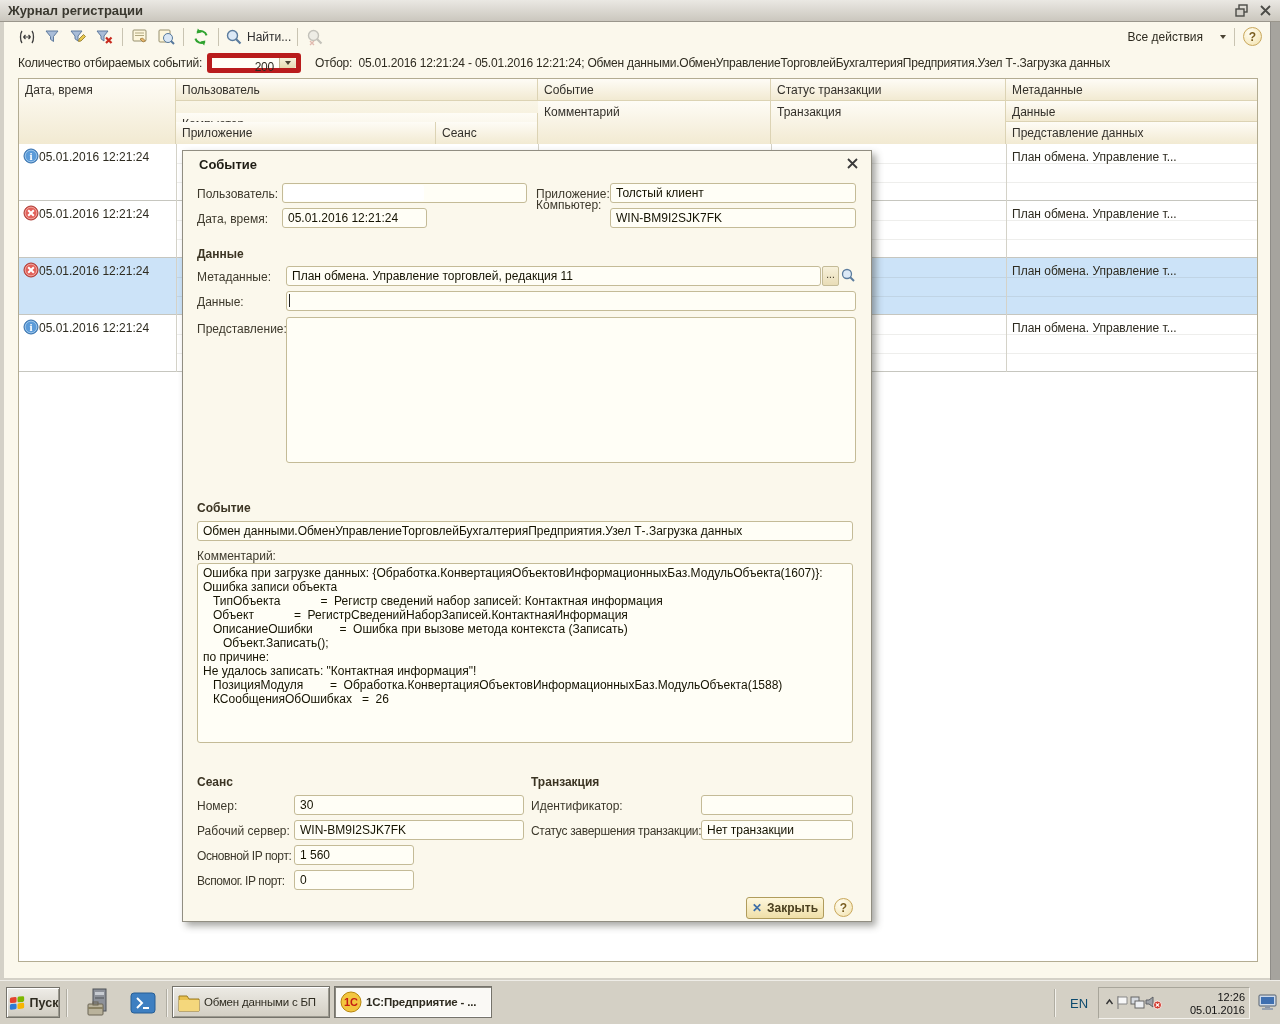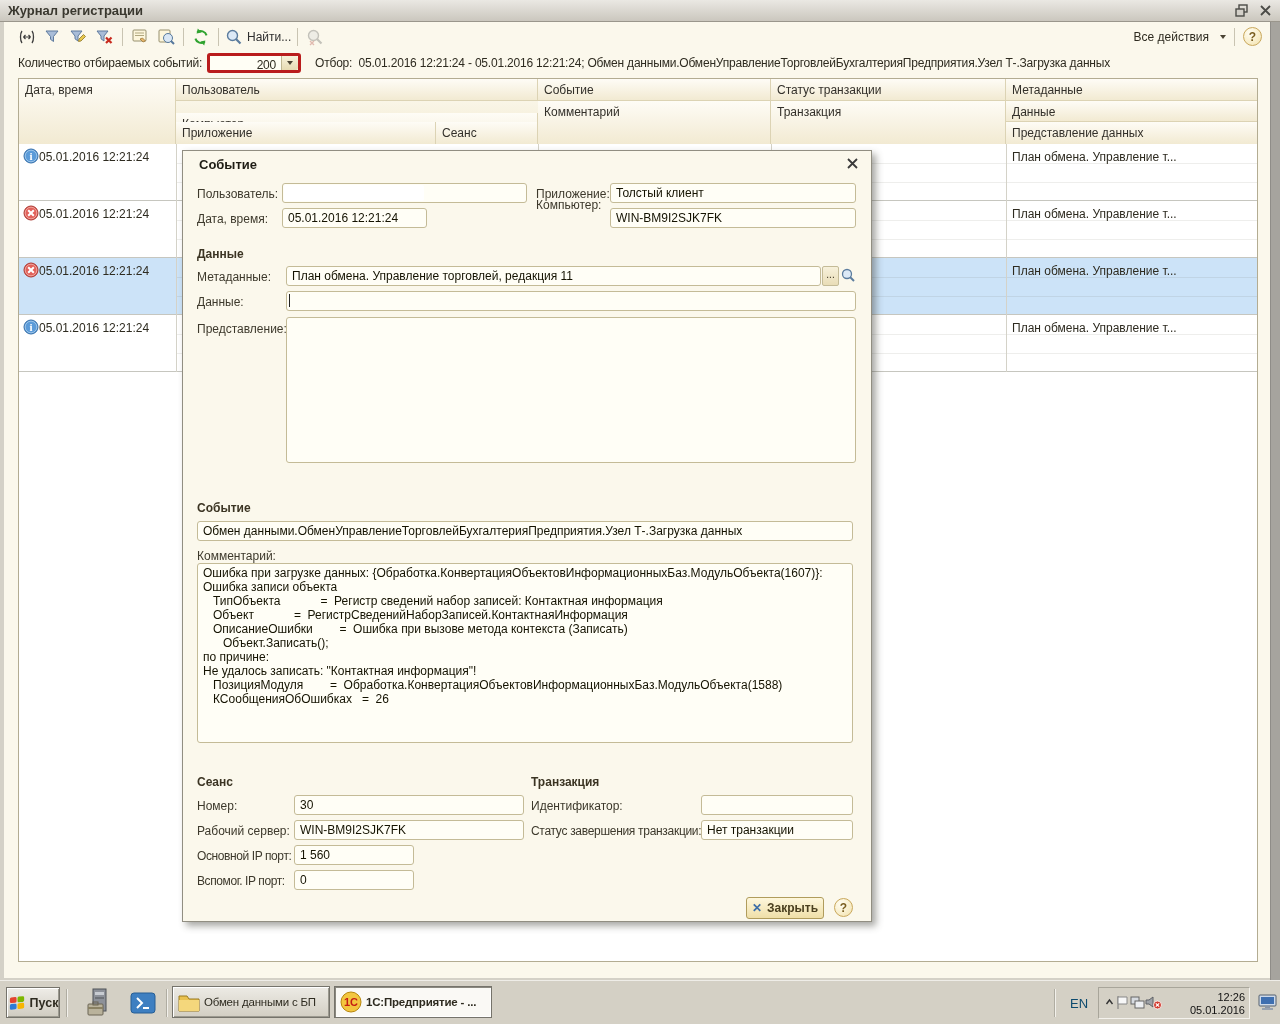--- a/index.html
+++ b/index.html
@@ -10,26 +10,26 @@
 .titlebar .title{font-weight:bold;font-size:13px;color:#3A382F}
 .winbtns{position:absolute;right:8px;top:4px;display:flex;gap:10px;align-items:center}
 .client{position:absolute;left:4px;top:22px;width:1266px;height:956px;background:#FBF8EC}
 .rframe{position:absolute;right:0;top:22px;width:10px;height:958px;background:#A6A49E;border-left:1px solid #8F8D88}
 .toolbar{position:absolute;left:0;top:2px;width:100%;height:26px;display:flex;align-items:center;padding-left:12px}
 .tbi{width:22px;height:20px;display:flex;align-items:center;justify-content:center;margin-right:4px}
 .tbsep{width:1px;height:18px;background:#C9C4B2;margin:0 6px 0 2px}
 .findgrp{display:flex;align-items:center;gap:4px;margin-right:4px}
 .findlbl{color:#2F2F2F}
 .actions{position:absolute;right:8px;top:3px;display:flex;align-items:center;gap:8px}
-.allact{display:flex;align-items:center;gap:11px;color:#2E2B20}
+.allact{display:flex;align-items:center;gap:17px;color:#2E2B20}
 .tri{width:0;height:0;border-left:3.5px solid transparent;border-right:3.5px solid transparent;border-top:4px solid #4A4333}
 .vline{width:1px;height:18px;background:#C9C4B2}
 .helpc{width:19px;height:19px;border-radius:50%;background:radial-gradient(circle at 35% 30%,#FFFDF2,#F3E2AC);border:1px solid #C9A85C;color:#7A5E20;font-weight:bold;font-size:12px;display:flex;align-items:center;justify-content:center}
 .filterbar{position:absolute;left:0;top:28px;width:100%;height:26px;display:flex;align-items:center;padding-left:14px;letter-spacing:-0.2px}
-.combo{width:94px;height:20px;border:3px solid #b91c1c;border-radius:3px;background:#FFFEF5;display:flex;margin-left:5px}
+.combo{width:94px;height:20px;border:5px solid #b91c1c;border-radius:3px;background:#FFFEF5;display:flex;margin-left:5px}
 .combo .val{flex:1;text-align:right;padding:2px 5px 0 0;font-size:12px}
 .combo .btn{width:17px;background:linear-gradient(#F7F1DB,#E6DAB2);border-left:1px solid #BFB692;border-radius:0 2px 2px 0;display:flex;align-items:center;justify-content:center}
 .otbor{margin-left:14px;white-space:nowrap}
 .grid{position:absolute;left:14px;top:56px;width:1240px;height:884px;border:1px solid #B3AC92;background:#fff}
 .ghead{position:absolute;left:0;top:0;width:1238px;height:65px;background:linear-gradient(#FEFCF4,#F1E9CF);border-bottom:1px solid #B3AC92}
 .hc{position:absolute;padding:4px 0 0 6px;font-size:12px;color:#33302A;border-color:#DCD3B4;border-style:solid;border-width:0;white-space:nowrap;overflow:hidden;background:linear-gradient(#FEFCF6,#F2EAD2)}
 .grow{position:absolute;left:0;width:1238px;height:57px;border-bottom:1px solid #C6C6BF;background:#fff}
 .grow.sel{background:#CCE3F8}
 .subline{position:absolute;left:157px;width:1081px;height:1px;background:rgba(90,90,70,0.10)}
 .colline{position:absolute;top:65px;width:1px;height:228px;background:#D4D2C8}

